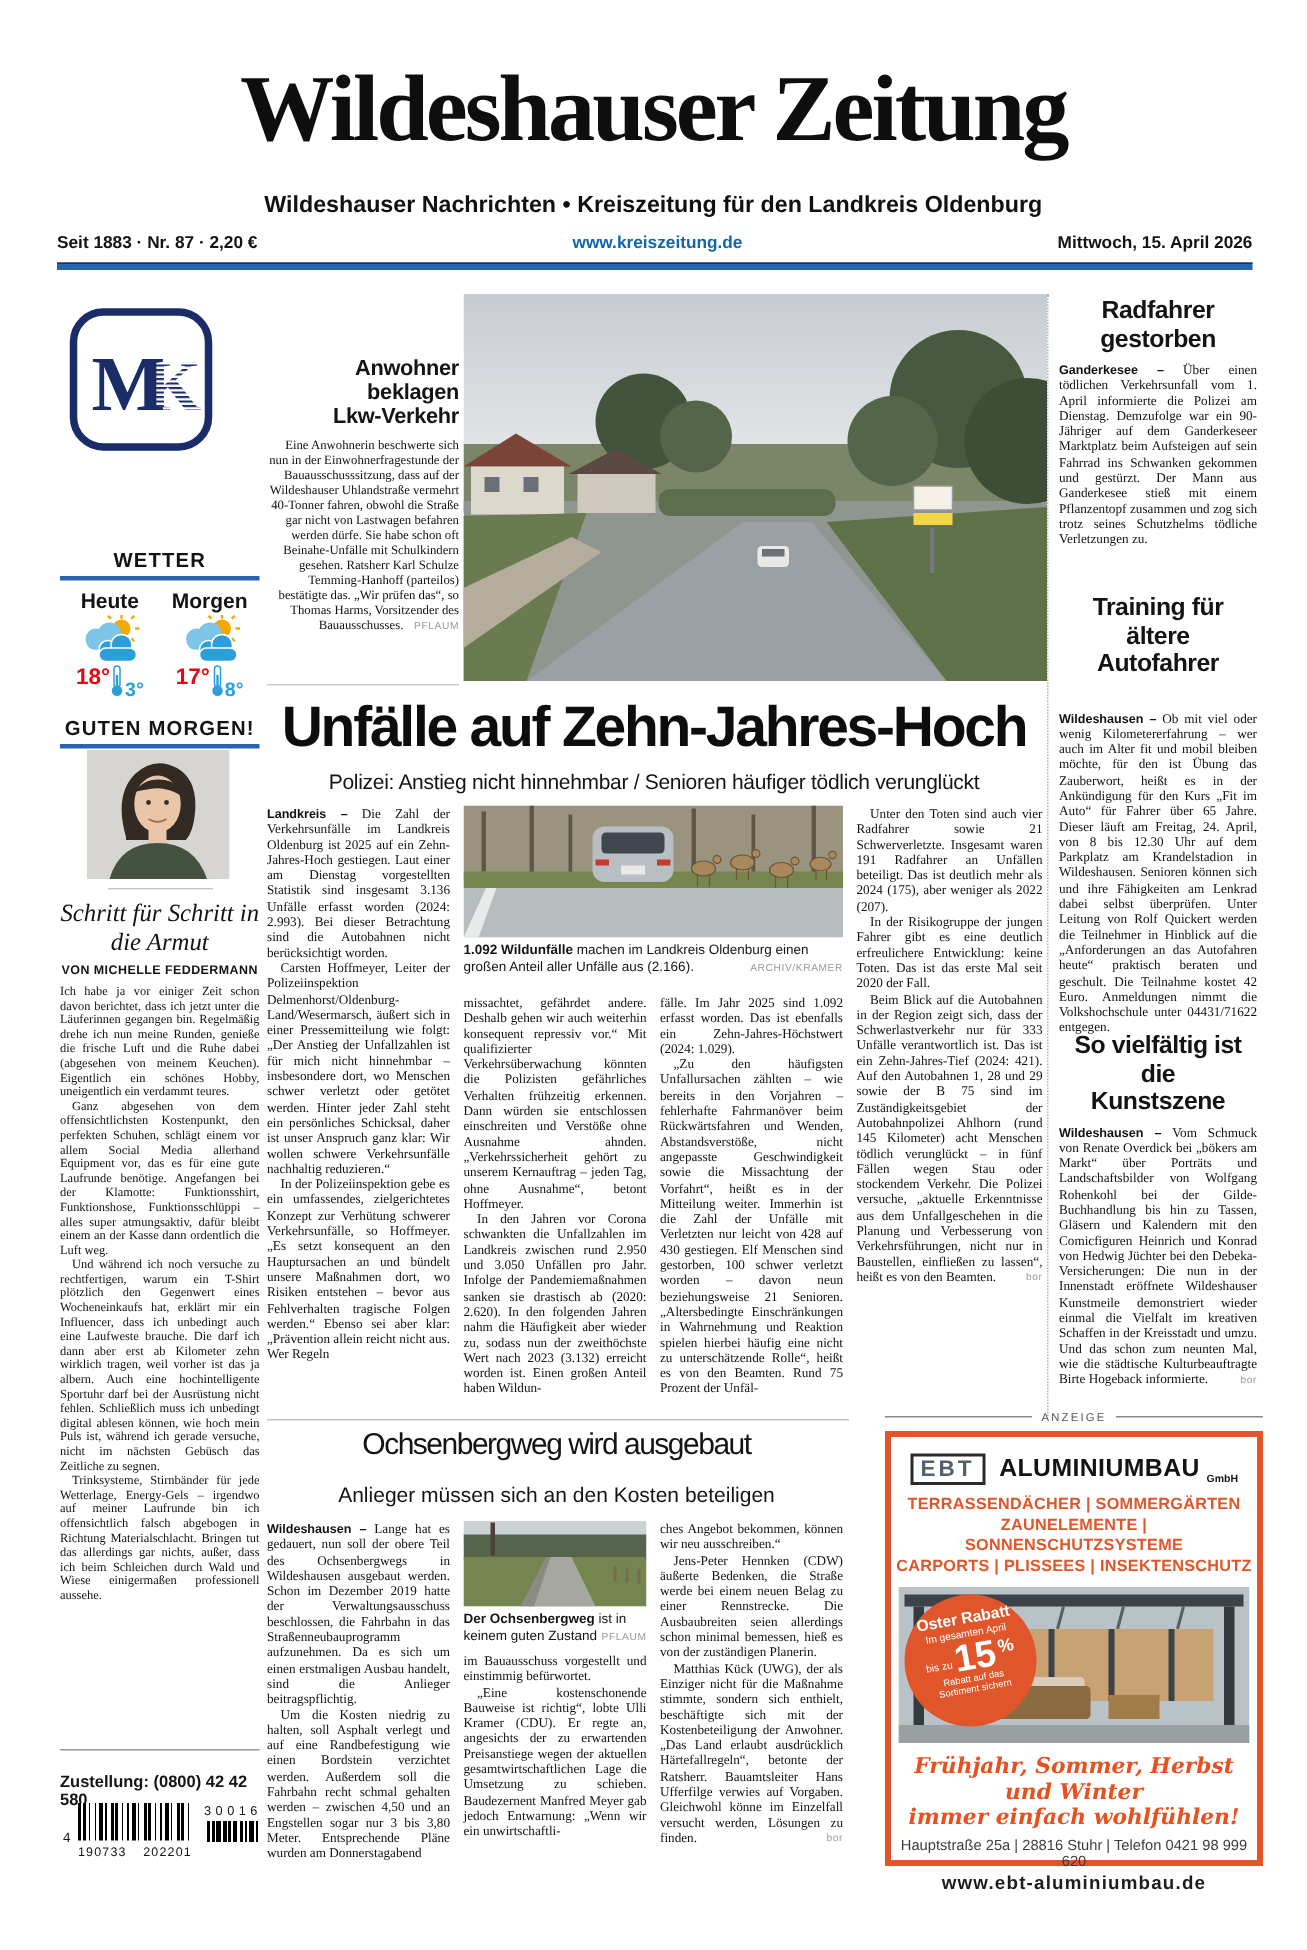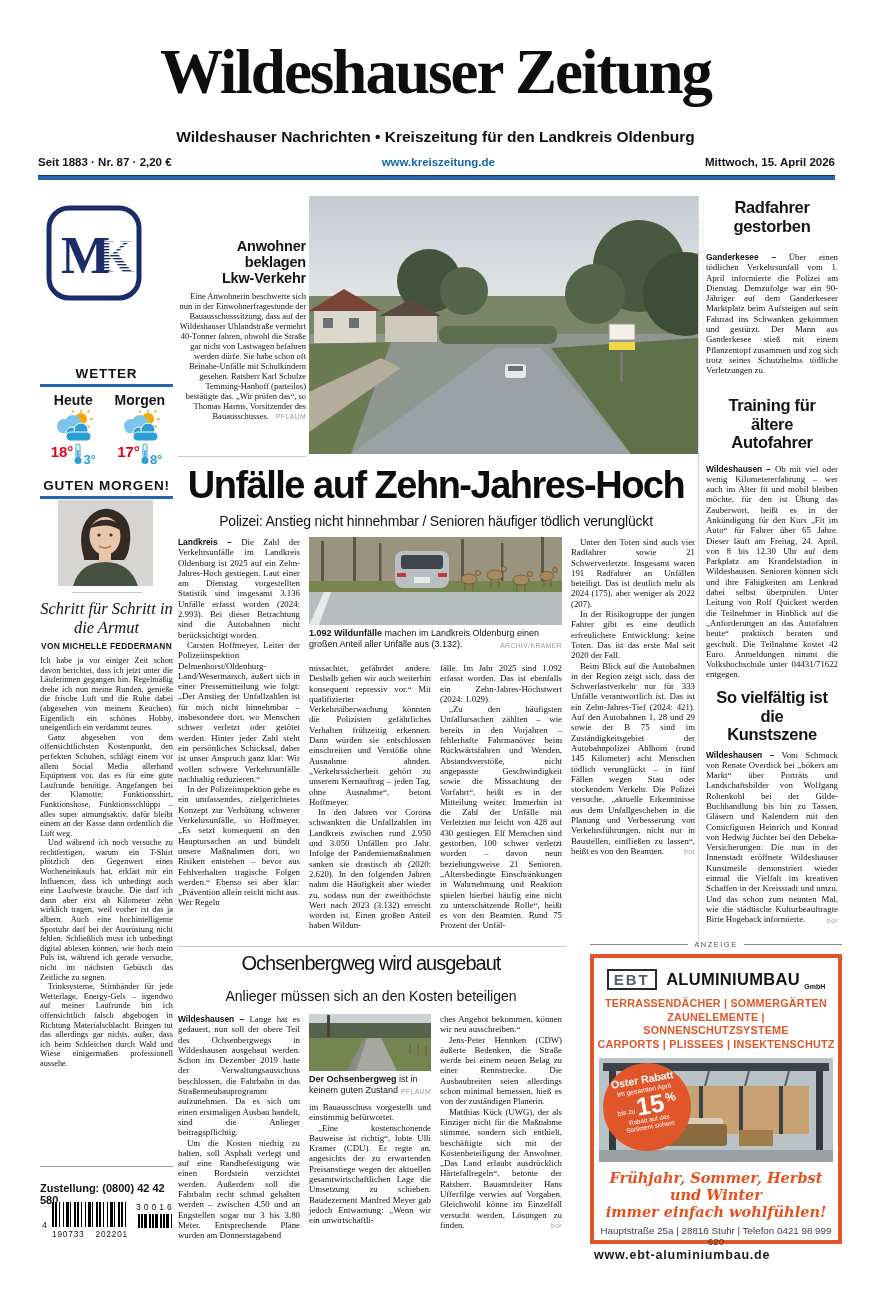--- a/index.html
+++ b/index.html
@@ -112,21 +112,21 @@
   .b1{font-size:10.5px;font-weight:bold}
   .b2{font-size:6.8px}
   .brow{display:flex;justify-content:center;align-items:flex-end;gap:2px;margin:1px 0}
   .bpre{font-size:6.8px;margin-bottom:4px}
   .bval{font-size:25px;font-weight:bold;line-height:22px}
   .bpct{font-size:12px;font-weight:bold;margin-bottom:8px}
   .b3{font-size:6.3px}
   .ad-tagline{margin-top:7px;text-align:center;color:#e8501e;font-weight:bold;font-style:italic;
               font-family:"DejaVu Serif",serif;font-size:14.5px;line-height:17px}
   .ad-address{margin-top:5px;text-align:center;font-size:9.8px;color:#3c3c3c}
-  .ad-site{text-align:left;font-weight:bold;font-size:12.5px;letter-spacing:.8px;margin-top:1px;color:#1d1d1d}
+  .ad-site{text-align:center;font-weight:bold;font-size:12.5px;letter-spacing:.8px;margin-top:1px;color:#1d1d1d}
 </style>
 </head>
 <body>
 
 <div class="page">
 
   <header>
     <h1 class="m-title">Wildeshauser Zeitung</h1>
     <div class="m-sub">Wildeshauser Nachrichten • Kreiszeitung für den Landkreis Oldenburg</div>
     <div class="m-info">
@@ -317,32 +317,32 @@
     </svg>
   </div>
 
   <div class="vsep"></div>
 
   <div class="rc" style="top:198px">
     <div class="rc-title">
       <span>Radfahrer</span><br>
       <span>gestorben</span>
     </div>
-    <div class="bt" style="margin-top:17px">
+    <div class="bt" style="margin-top:6px">
       <p><span class="lead">Ganderkesee –</span>
          <span>Über einen tödlichen Verkehrsunfall vom 1. April informierte die Polizei am Dienstag. Demzufolge war ein 90-Jähriger auf dem Ganderkeseer Marktplatz beim Aufsteigen auf sein Fahrrad ins Schwanken gekommen und gestürzt. Der Mann aus Ganderkesee stieß mit einem Pflanzentopf zusammen und zog sich trotz seines Schutzhelms tödliche Verletzungen zu.</span></p>
     </div>
   </div>
 
   <div class="rc" style="top:396px">
     <div class="rc-title">
       <span>Training für ältere</span><br>
       <span>Autofahrer</span>
     </div>
-    <div class="bt" style="margin-top:12px">
+    <div class="bt" style="margin-top:22px">
       <p><span class="lead">Wildeshausen –</span>
          <span>Ob mit viel oder wenig Kilometererfahrung – wer auch im Alter fit und mobil bleiben möchte, für den ist Übung das Zauberwort, heißt es in der Ankündigung für den Kurs „Fit im Auto“ für Fahrer über 65 Jahre. Dieser läuft am Freitag, 24. April, von 8 bis 12.30 Uhr auf dem Parkplatz am Krandelstadion in Wildeshausen. Senioren können sich und ihre Fähigkeiten am Lenkrad dabei selbst überprüfen. Unter Leitung von Rolf Quickert werden die Teilnehmer in Hinblick auf die „Anforderungen an das Autofahren heute“ praktisch beraten und geschult. Die Teilnahme kostet 42 Euro. Anmeldungen nimmt die Volkshochschule unter 04431/71622 entgegen.</span></p>
     </div>
   </div>
 
   <div class="rc" style="top:688px">
     <div class="rc-title">
       <span>So vielfältig ist die</span><br>
       <span>Kunstszene</span>
     </div>
@@ -398,21 +398,21 @@
         <ellipse cx="238" cy="39" rx="7" ry="4.5"></ellipse>
           <line x1="235" y1="43" x2="235" y2="50"></line>
           <line x1="242" y1="43" x2="242" y2="50"></line>
           <circle cx="246" cy="33" r="2.4"></circle>
       </g>
     </svg>
   </div>
 
   <div class="cap cap-main">
     <span class="capb">1.092 Wildunfälle</span>
-    <span>machen im Landkreis Oldenburg einen großen Anteil aller Unfälle aus (3.132).</span>
+    <span>machen im Landkreis Oldenburg einen großen Anteil aller Unfälle aus (2.166).</span>
     <span class="capcredit">ARCHIV/KRAMER</span>
   </div>
 
   <div class="col bt" style="left:309px;top:663px">
     <p>missachtet, gefährdet andere. Deshalb gehen wir auch weiterhin konsequent repressiv vor.“ Mit qualifizierter Verkehrsüberwachung könnten die Polizisten gefährliches Verhalten frühzeitig erkennen. Dann würden sie entschlossen einschreiten und Verstöße ohne Ausnahme ahnden. „Verkehrssicherheit gehört zu unserem Kernauftrag – jeden Tag, ohne Ausnahme“, betont Hoffmeyer.</p>
     <p class="ind">In den Jahren vor Corona schwankten die Unfallzahlen im Landkreis zwischen rund 2.950 und 3.050 Unfällen pro Jahr. Infolge der Pandemiemaßnahmen sanken sie drastisch ab (2020: 2.620). In den folgenden Jahren nahm die Häufigkeit aber wieder zu, sodass nun der zweithöchste Wert nach 2023 (3.132) erreicht worden ist. Einen großen Anteil haben Wildun-</p>
   </div>
 
   <div class="col bt" style="left:440px;top:663px">
     <p>fälle. Im Jahr 2025 sind 1.092 erfasst worden. Das ist ebenfalls ein Zehn-Jahres-Höchstwert (2024: 1.029).</p>

